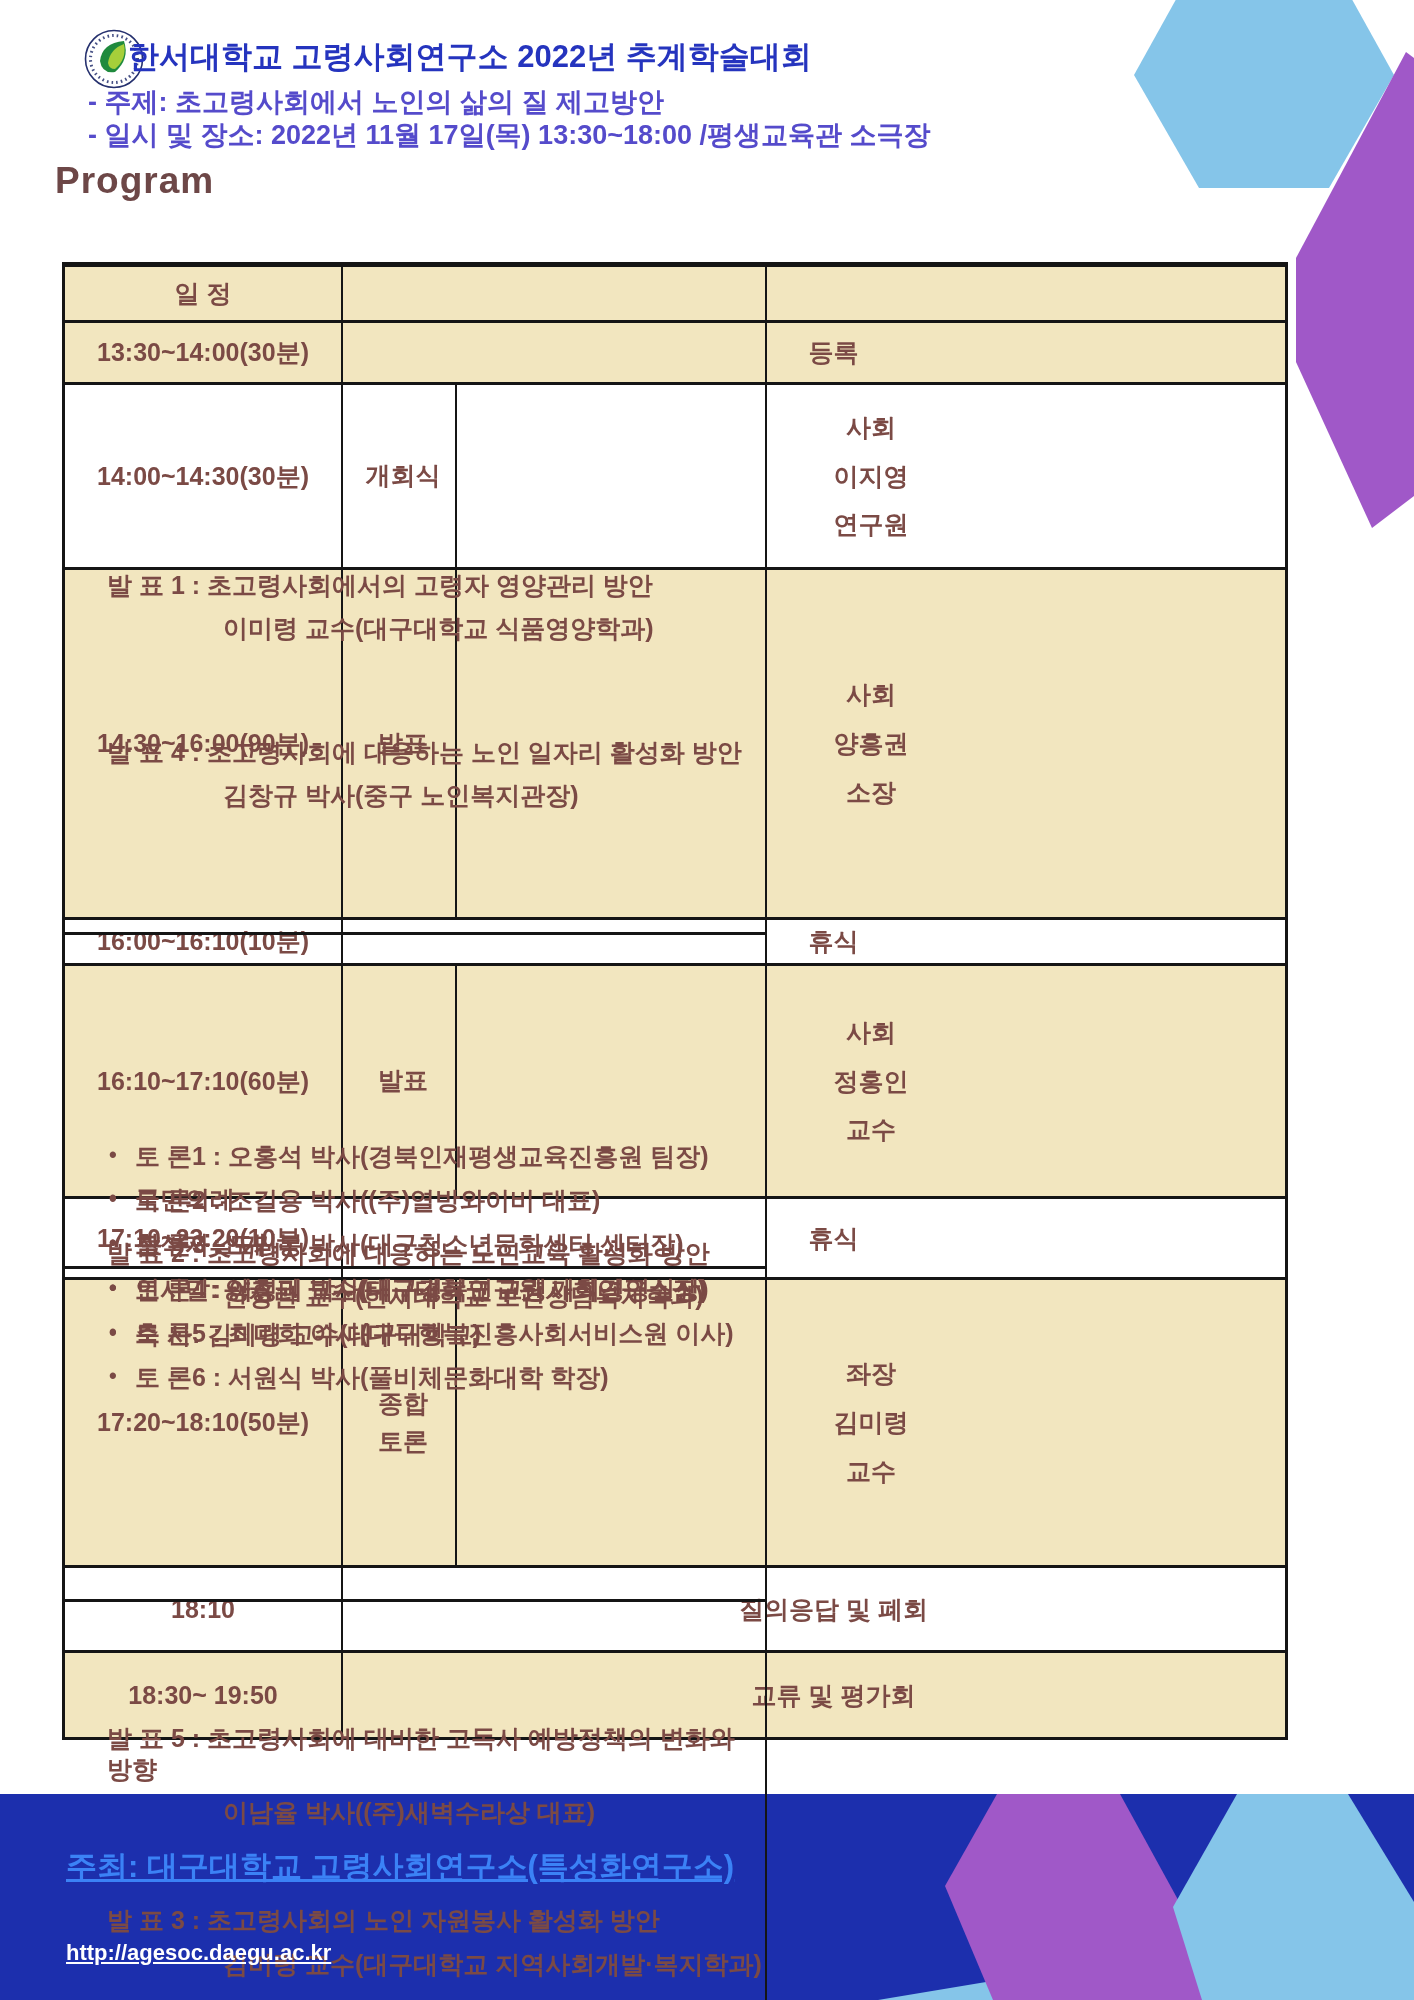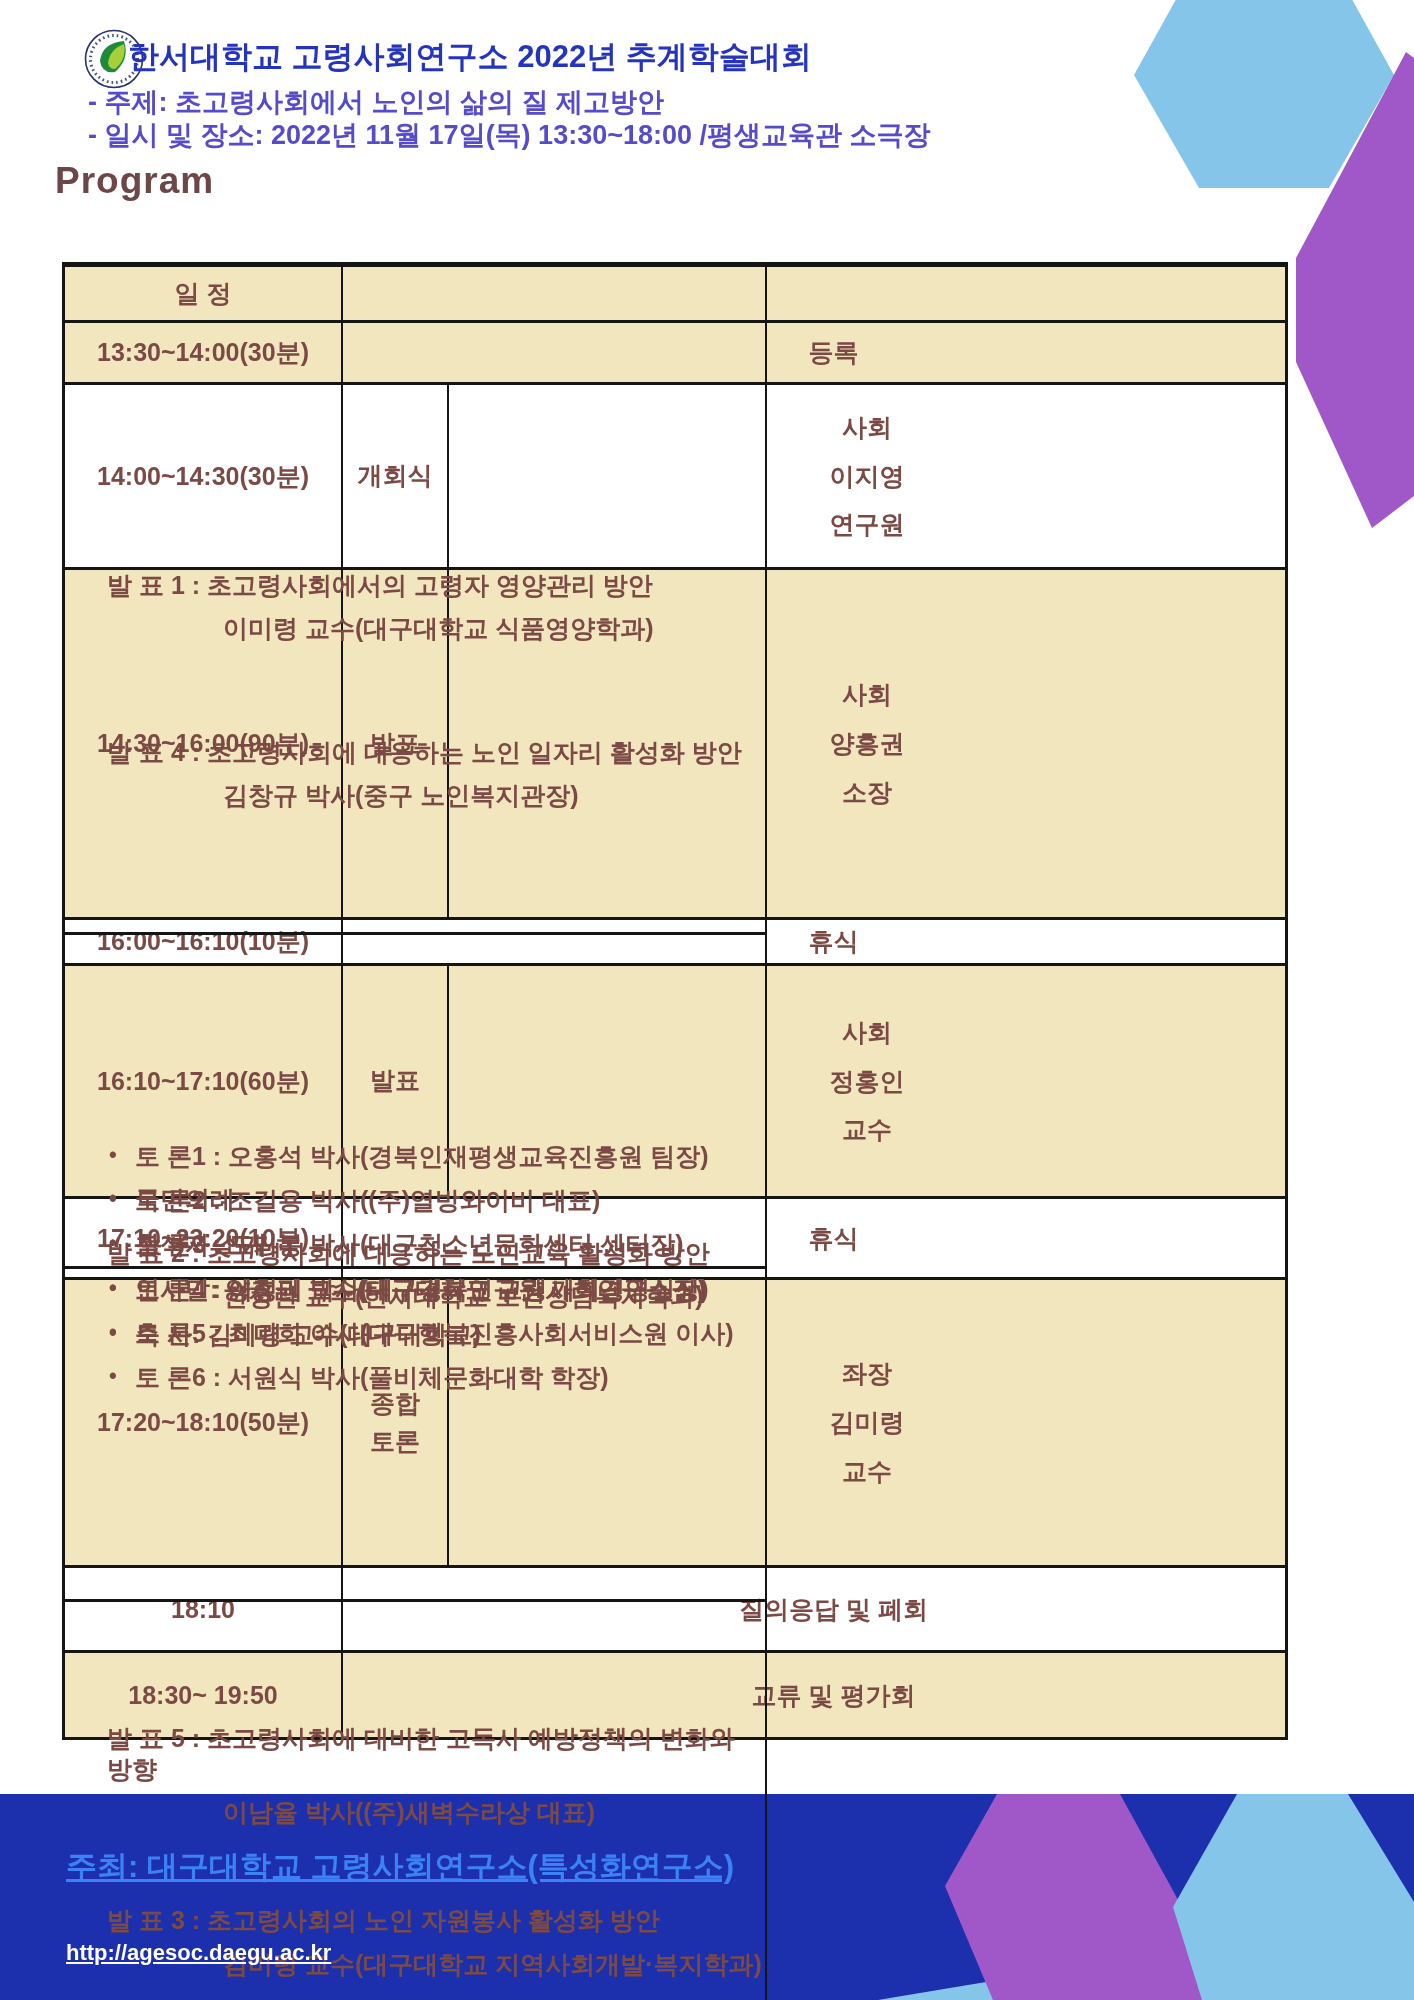--- a/index.html
+++ b/index.html
@@ -43,21 +43,21 @@
     position:absolute;left:62px;top:262px;width:1226px;height:1478px;
     border:3px solid var(--border);border-top-width:5px;box-sizing:border-box;
     color:var(--cell-brown);font-size:25px;
   }
   .row{display:flex;border-bottom:3px solid var(--border);box-sizing:border-box;}
   .row:last-child{border-bottom:none;}
   .row.beige{background:var(--beige);}
   .row.white{background:#ffffff;}
   .cell{box-sizing:border-box;display:flex;align-items:center;justify-content:center;}
   .cell.time{width:278px;flex:none;border-right:2px solid var(--border);text-align:center;}
-  .cell.session{width:106px;flex:none;border-right:2px solid var(--border);text-align:center;flex-direction:column;line-height:1.5;}
+  .cell.session{width:106px;flex:none;border-right:2px solid var(--border);text-align:center;flex-direction:column;line-height:1.5;margin-left:8px;}
   .cell.content{width:702px;flex:none;border-right:2px solid var(--border);align-items:stretch;justify-content:center;flex-direction:column;padding:0;}
   .cell.moderator{flex:1;flex-direction:column;line-height:1.95;text-align:center;}
   .cell.rest{flex:1;text-align:center;margin-left:39px;}
   .bullets{display:flex;flex-direction:column;gap:14px;padding:10px 10px 10px 44px;}
   .bullet-item{position:relative;padding-left:26px;line-height:1.25;}
   .bullet-item::before{content:"\2022";position:absolute;left:0;top:0;font-size:22px;}
   .stack{display:flex;flex-direction:column;}
   .talk{flex:1;border-bottom:3px solid var(--border);display:flex;flex-direction:column;justify-content:center;gap:12px;}
   .talk:last-child{border-bottom:none;}
   .talk-title{padding-left:42px;line-height:1.25;margin-top:16px;}

